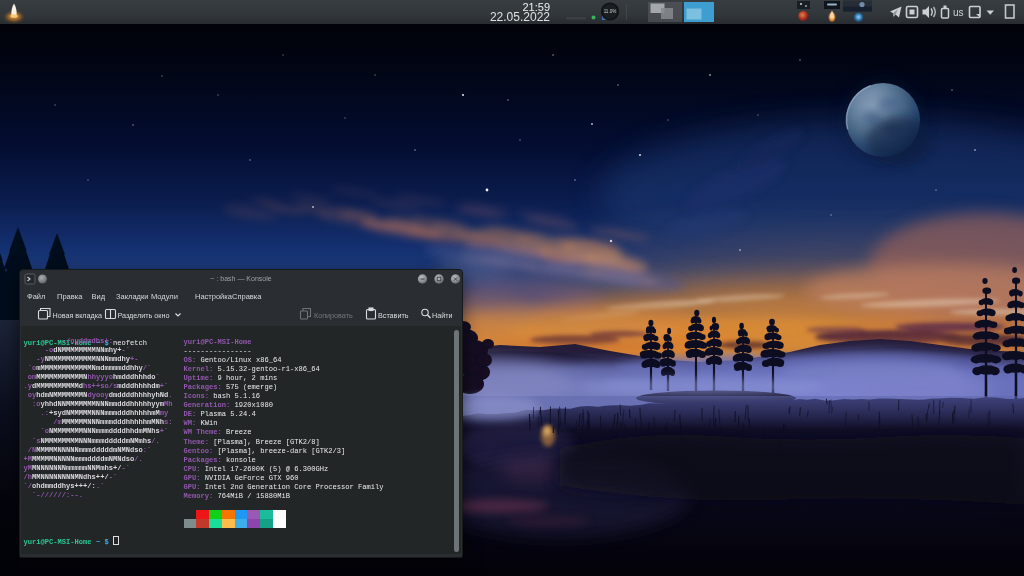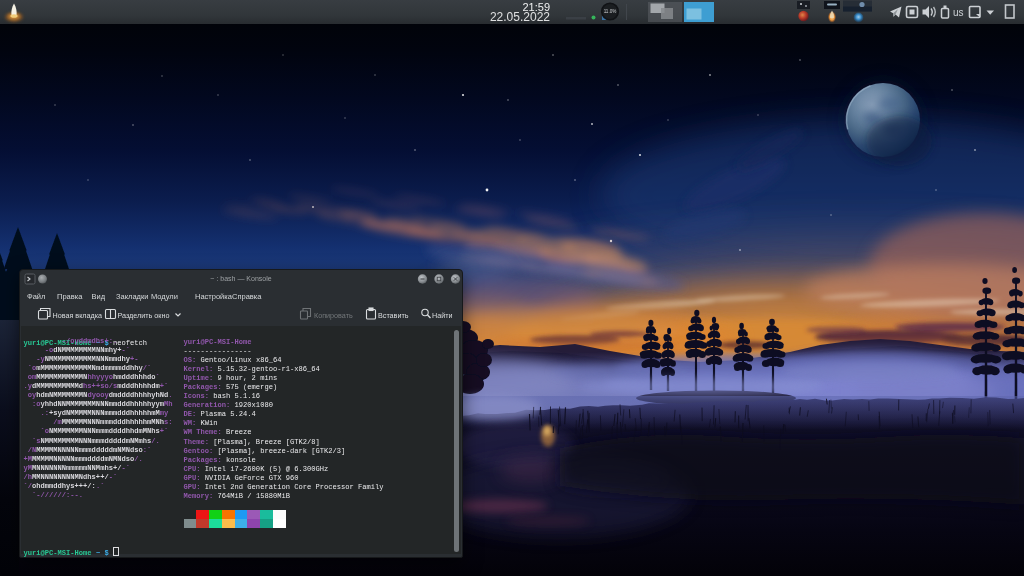--- a/index.html
+++ b/index.html
@@ -724,17 +724,17 @@
     <div class="pal" style="left:162.5px;top:192.6px">
       <div style="background:#7f8c8d"></div>
           <div style="background:#c0392b"></div>
           <div style="background:#1cdc9a"></div>
           <div style="background:#fdbc4b"></div>
           <div style="background:#3daee9"></div>
           <div style="background:#8e44ad"></div>
           <div style="background:#16a085"></div>
           <div style="background:#ffffff"></div>
     </div>
-    <pre class="mono" style="left:2.5px;top:221px"><span class="g">yuri@PC-MSI-Home</span><span class="bl"> ~ $ </span><span style="display:inline-block;width:3.6px;height:7.2px;border:0.9px solid #dedee0;vertical-align:-1px"></span></pre>
+    <pre class="mono" style="left:2.5px;top:210px"><span class="g">yuri@PC-MSI-Home</span><span class="bl"> ~ $ </span><span style="display:inline-block;width:3.6px;height:7.2px;border:0.9px solid #dedee0;vertical-align:-1px"></span></pre>
   </div>
   <div id="scroll"></div>
 </div>
 </div>
 
 </body></html>

